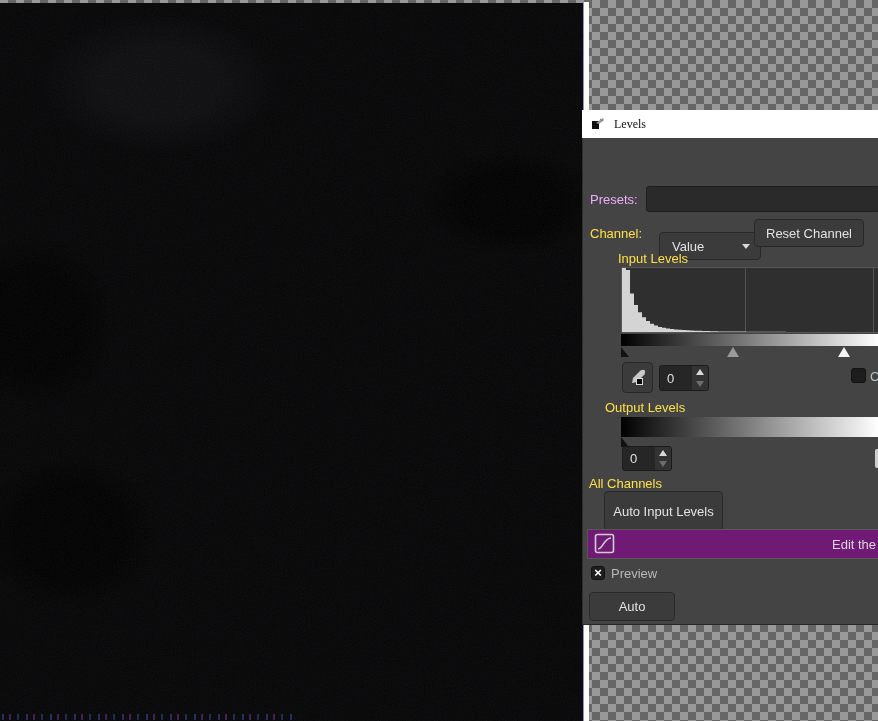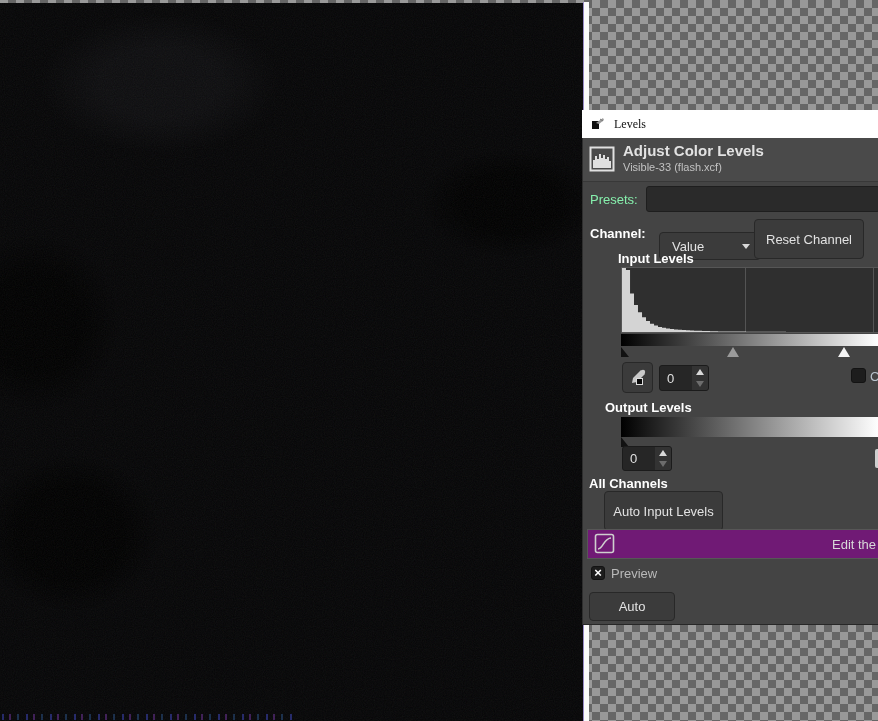--- a/index.html
+++ b/index.html
@@ -30,22 +30,22 @@
     padding-left:9px;box-sizing:border-box;}
   .titlebar .ttext{font-size:12px;color:#101010;font-family:Liberation Serif, serif;}
   .dlg-body{position:relative;height:487px;background:#444444;overflow:hidden;
     border-left:1px solid #2e2e2e;border-bottom:1px solid #272727;box-sizing:border-box;}
 
   .hdr{position:absolute;left:0;top:0;right:0;height:43px;background:#4a4a4a;border-bottom:1px solid #383838;}
   .hdr-icon{position:absolute;left:6px;top:8px;width:26px;height:26px;}
   .hdr-title{position:absolute;left:40px;top:4px;font-size:15px;font-weight:bold;color:#e2e2e2;white-space:nowrap;}
   .hdr-sub{position:absolute;left:40px;top:23px;font-size:11px;color:#c2c2c2;white-space:nowrap;}
 
-  .lbl{position:absolute;font-size:13px;color:#86efac;white-space:nowrap;}
-  .lbl.bold{font-weight:bold;color:#ffffff;}
+  .lbl{position:absolute;font-size:13px;color:#f0abfc;white-space:nowrap;}
+  .lbl.bold{font-weight:normal;color:#fde047;}
 
   .presets-input{position:absolute;left:63px;top:48px;width:234px;height:26px;background:#2a2a2a;
     border:1px solid #1e1e1e;border-radius:3px;box-sizing:border-box;color:#ddd;font-size:13px;padding:0 6px;outline:none;}
 
   .btn{position:absolute;background:#3b3b3b;border:1px solid #282828;border-radius:4px;color:#e2e2e2;
     font-size:13px;font-family:inherit;display:flex;align-items:center;justify-content:center;box-sizing:border-box;cursor:default;}
   .dropdown{justify-content:space-between;padding:0 10px 0 12px;}
   .chev{width:0;height:0;border-left:4px solid transparent;border-right:4px solid transparent;border-top:5px solid #d8d8d8;}
 
   .histo{position:absolute;left:38px;top:129px;width:258px;height:66px;background:#2f2f2f;
@@ -108,38 +108,30 @@
     <svg width="14" height="14" viewBox="0 0 14 14">
       <rect x="1" y="4" width="7" height="8" fill="#111"></rect>
       <path d="M5 6 L12 1 L13 3 L8 7 Z" fill="#9a9a9a"></path>
       <path d="M9 2 L12 4" stroke="#777" stroke-width="1" fill="none"></path>
     </svg>
     <span class="ttext">Levels</span>
   </div>
 
   <div class="dlg-body">
 
-    <div class="hdr">
-      <svg class="hdr-icon" viewBox="0 0 26 26">
-        <rect x="1.5" y="1.5" width="23" height="23" fill="none" stroke="#e0e0e0" stroke-width="2"></rect>
-        <path d="M4 22 L4 14 6 14 6 10 8 10 8 13 10 13 10 8 12 8 12 12 14 12 14 9 16 9 16 13 18 13 18 11 20 11 20 15 22 15 22 22 Z" fill="#e0e0e0"></path>
-      </svg>
-      <div class="hdr-title">Adjust Color Levels</div>
-      <div class="hdr-sub">Visible-33 (flash.xcf)</div>
-    </div>
 
     <div class="lbl" style="left:7px;top:54px;">Presets:</div>
     <input class="presets-input" value="" style="">
 
     <div class="lbl bold" style="left:7px;top:88px;">Channel:</div>
     <div class="btn dropdown" style="left:76px;top:94px;width:102px;height:28px;">
       <span>Value</span>
       <span class="chev"></span>
     </div>
-    <div class="btn" style="left:171px;top:81px;width:110px;height:40px;">Reset Channel</div>
+    <div class="btn" style="left:171px;top:81px;width:110px;height:28px;">Reset Channel</div>
 
     <div class="lbl bold" style="left:22px;top:113px;padding-left:13px;">Input Levels</div>
 
     <div class="histo">
       <div class="gridline" style="left:123px;"></div>
       <div class="gridline" style="left:251px;"></div>
       <svg viewBox="0 0 258 64" preserveAspectRatio="none">
         <polygon fill="#d4d4d4" points="0,64 0.0,0.0 4.0,0.0 4.0,1.9 8.1,1.9 8.1,25.6 12.1,25.6 12.1,37.1 16.1,37.1 16.1,44.2 20.2,44.2 20.2,49.3 24.2,49.3 24.2,53.1 28.2,53.1 28.2,55.7 32.3,55.7 32.3,57.6 36.3,57.6 36.3,58.9 40.3,58.9 40.3,59.8 44.3,59.8 44.3,60.5 48.4,60.5 48.4,61.1 52.4,61.1 52.4,61.4 56.4,61.4 56.4,61.8 60.5,61.8 60.5,62.1 64.5,62.1 64.5,62.3 68.5,62.3 68.5,62.6 72.6,62.6 72.6,62.7 76.6,62.7 76.6,62.8 80.6,62.8 80.6,63.0 84.7,63.0 84.7,63.1 88.7,63.1 88.7,63.2 92.7,63.2 92.7,63.3 96.8,63.3 96.8,63.4 100.8,63.4 100.8,63.4 104.8,63.4 104.8,63.5 108.8,63.5 108.8,63.6 112.9,63.6 112.9,63.6 116.9,63.6 116.9,63.6 120.9,63.6 120.9,63.6 125.0,63.6 125.0,63.7 129.0,63.7 129.0,63.7 133.0,63.7 133.0,63.7 137.1,63.7 137.1,63.7 141.1,63.7 141.1,63.7 145.1,63.7 145.1,63.8 149.2,63.8 149.2,63.8 153.2,63.8 153.2,63.8 157.2,63.8 157.2,63.8 161.3,63.8 161.3,63.8 165.3,63.8 165.3,63.9 169.3,63.9 169.3,63.9 173.3,63.9 173.3,63.9 177.4,63.9 177.4,63.9 181.4,63.9 181.4,63.9 185.4,63.9 185.4,63.9 189.5,63.9 189.5,63.9 193.5,63.9 193.5,63.9 197.5,63.9 197.5,63.9 201.6,63.9 201.6,63.9 205.6,63.9 205.6,63.9 209.6,63.9 209.6,63.9 213.7,63.9 213.7,63.9 217.7,63.9 217.7,63.9 221.7,63.9 221.7,63.9 225.8,63.9 225.8,63.9 229.8,63.9 229.8,63.9 233.8,63.9 233.8,63.9 237.8,63.9 237.8,63.9 241.9,63.9 241.9,63.9 245.9,63.9 245.9,63.9 249.9,63.9 249.9,63.9 254.0,63.9 254.0,63.9 258.0,63.9 258,64"></polygon>
       </svg>
     </div>

